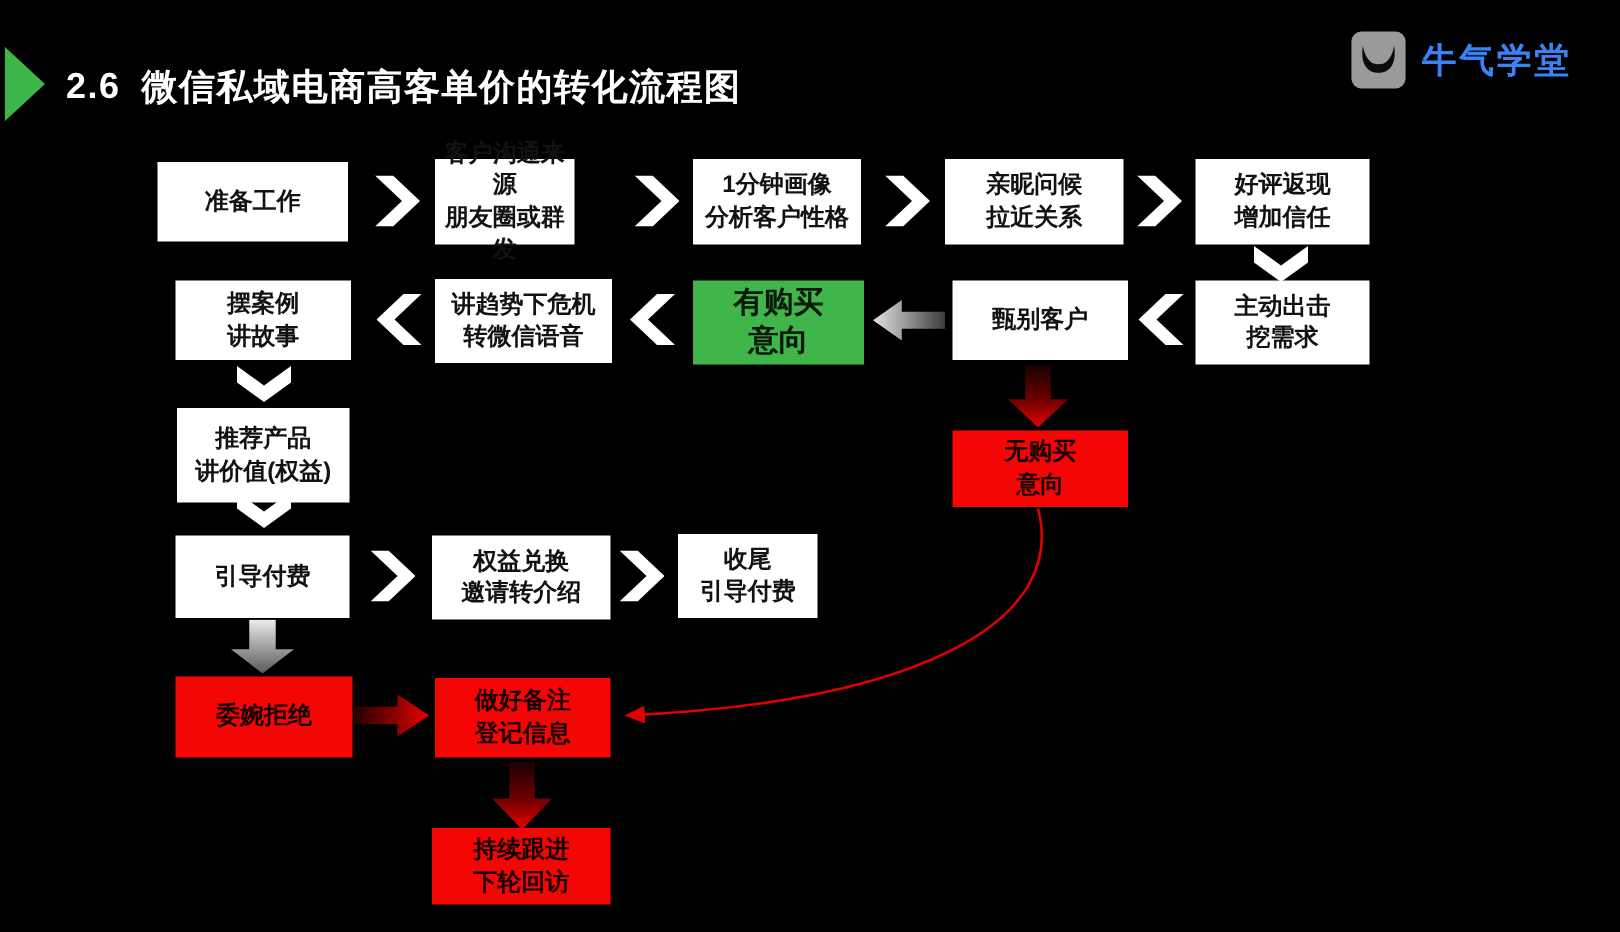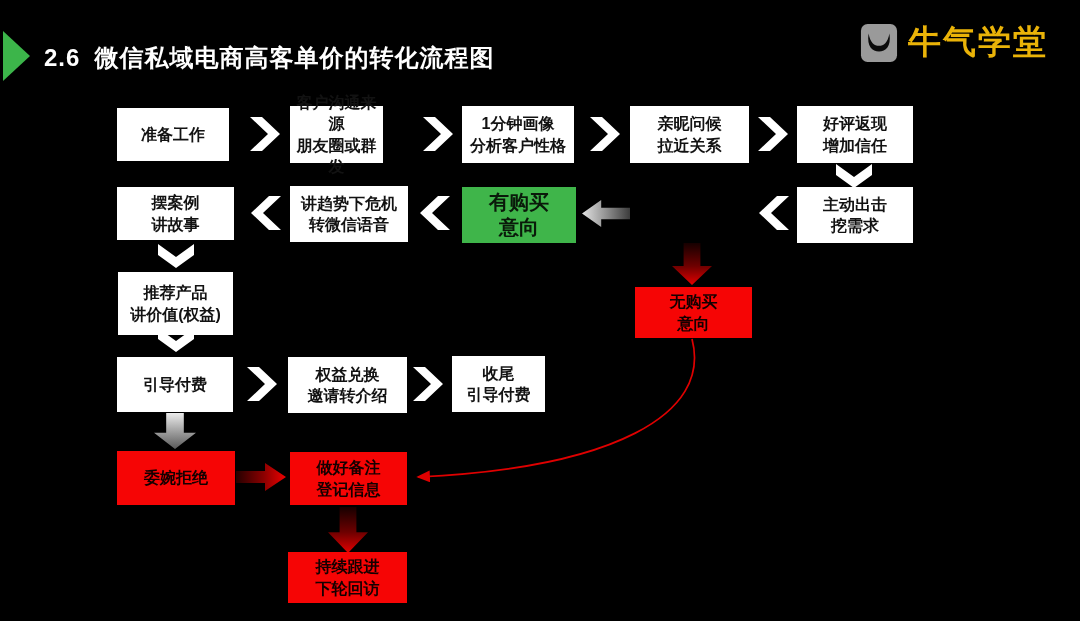--- a/index.html
+++ b/index.html
@@ -13,21 +13,21 @@
     background:var(--green,#3CB54A);
     clip-path:polygon(0 0,100% 50%,0 100%);
   }
   .page-title{
     position:absolute;left:44px;top:40px;height:36px;display:flex;align-items:center;gap:14px;
     color:#fff;font-size:24px;font-weight:bold;letter-spacing:1px;white-space:nowrap;text-align:right;
   }
   .brand{
     position:absolute;right:32px;top:20px;display:flex;align-items:center;gap:10px;
   }
-  .brand-name{color:#eab308;font-size:33px;font-weight:600;letter-spacing:2px;}
+  .brand-name{color:#3b82f6;font-size:23px;font-weight:600;letter-spacing:2px;}
   
   .node{
     position:absolute;display:flex;flex-direction:column;align-items:center;justify-content:center;
     text-align:center;font-weight:bold;font-size:16px;line-height:1.32;
   }
   .t-white{background:#fff;color:#121212;}
   .t-green{background:var(--green-box,#3FB54A);color:#0a1a0a;font-size:20px;line-height:1.25;}
   .t-red{background:var(--red-box,#F60505);color:#140000;}
   
   .chev{position:absolute;}
@@ -62,21 +62,21 @@
     <span>微信私域电商高客单价的转化流程图</span>
   </div>
   <div class="brand">
     <svg width="38" height="40" viewBox="0 0 40 42">
       <rect x="1" y="1" width="38" height="40" rx="7" fill="#9a9a9a"></rect>
       <path d="M9,11 C7,25 13,30 20,30 C27,30 33,25 31,11 C29,21 25,24 20,24 C15,24 11,21 9,11 Z" fill="#0b0b0b"></path>
     </svg>
     <span class="brand-name">牛气学堂</span>
   </div>
 
-  <div class="node t-white" style="left:117px;top:108px;width:112px;height:53px">
+  <div class="node t-white" style="left:105px;top:108px;width:127px;height:53px">
     <span>准备工作</span>
       <span></span>
   </div>
   <div class="node t-white" style="left:290px;top:106px;width:93px;height:57px">
     <span>客户沟通来源</span>
       <span>朋友圈或群发</span>
   </div>
   <div class="node t-white" style="left:462px;top:106px;width:112px;height:57px">
     <span>1分钟画像</span>
       <span>分析客户性格</span>
@@ -111,20 +111,24 @@
     <span>摆案例</span>
       <span>讲故事</span>
   </div>
   <div class="node t-white" style="left:290px;top:186px;width:118px;height:56px">
     <span>讲趋势下危机</span>
       <span>转微信语音</span>
   </div>
   <div class="node t-green" style="left:462px;top:187px;width:114px;height:56px">
     <span>有购买</span>
       <span>意向</span>
+  </div>
+  <div class="node t-white" style="left:635px;top:187px;width:117px;height:53px">
+    <span>甄别客户</span>
+      <span></span>
   </div>
   <div class="node t-white" style="left:797px;top:187px;width:116px;height:56px">
     <span>主动出击</span>
       <span>挖需求</span>
   </div>
 
   <svg class="chev" style="left:251px;top:196px" width="30" height="34" viewBox="0 0 30 34">
       <polygon points="30,0 18,0 0,17 18,34 30,34 12,17" fill="#fff"></polygon>
     </svg>
   <svg class="chev" style="left:420px;top:196px" width="30" height="34" viewBox="0 0 30 34">

